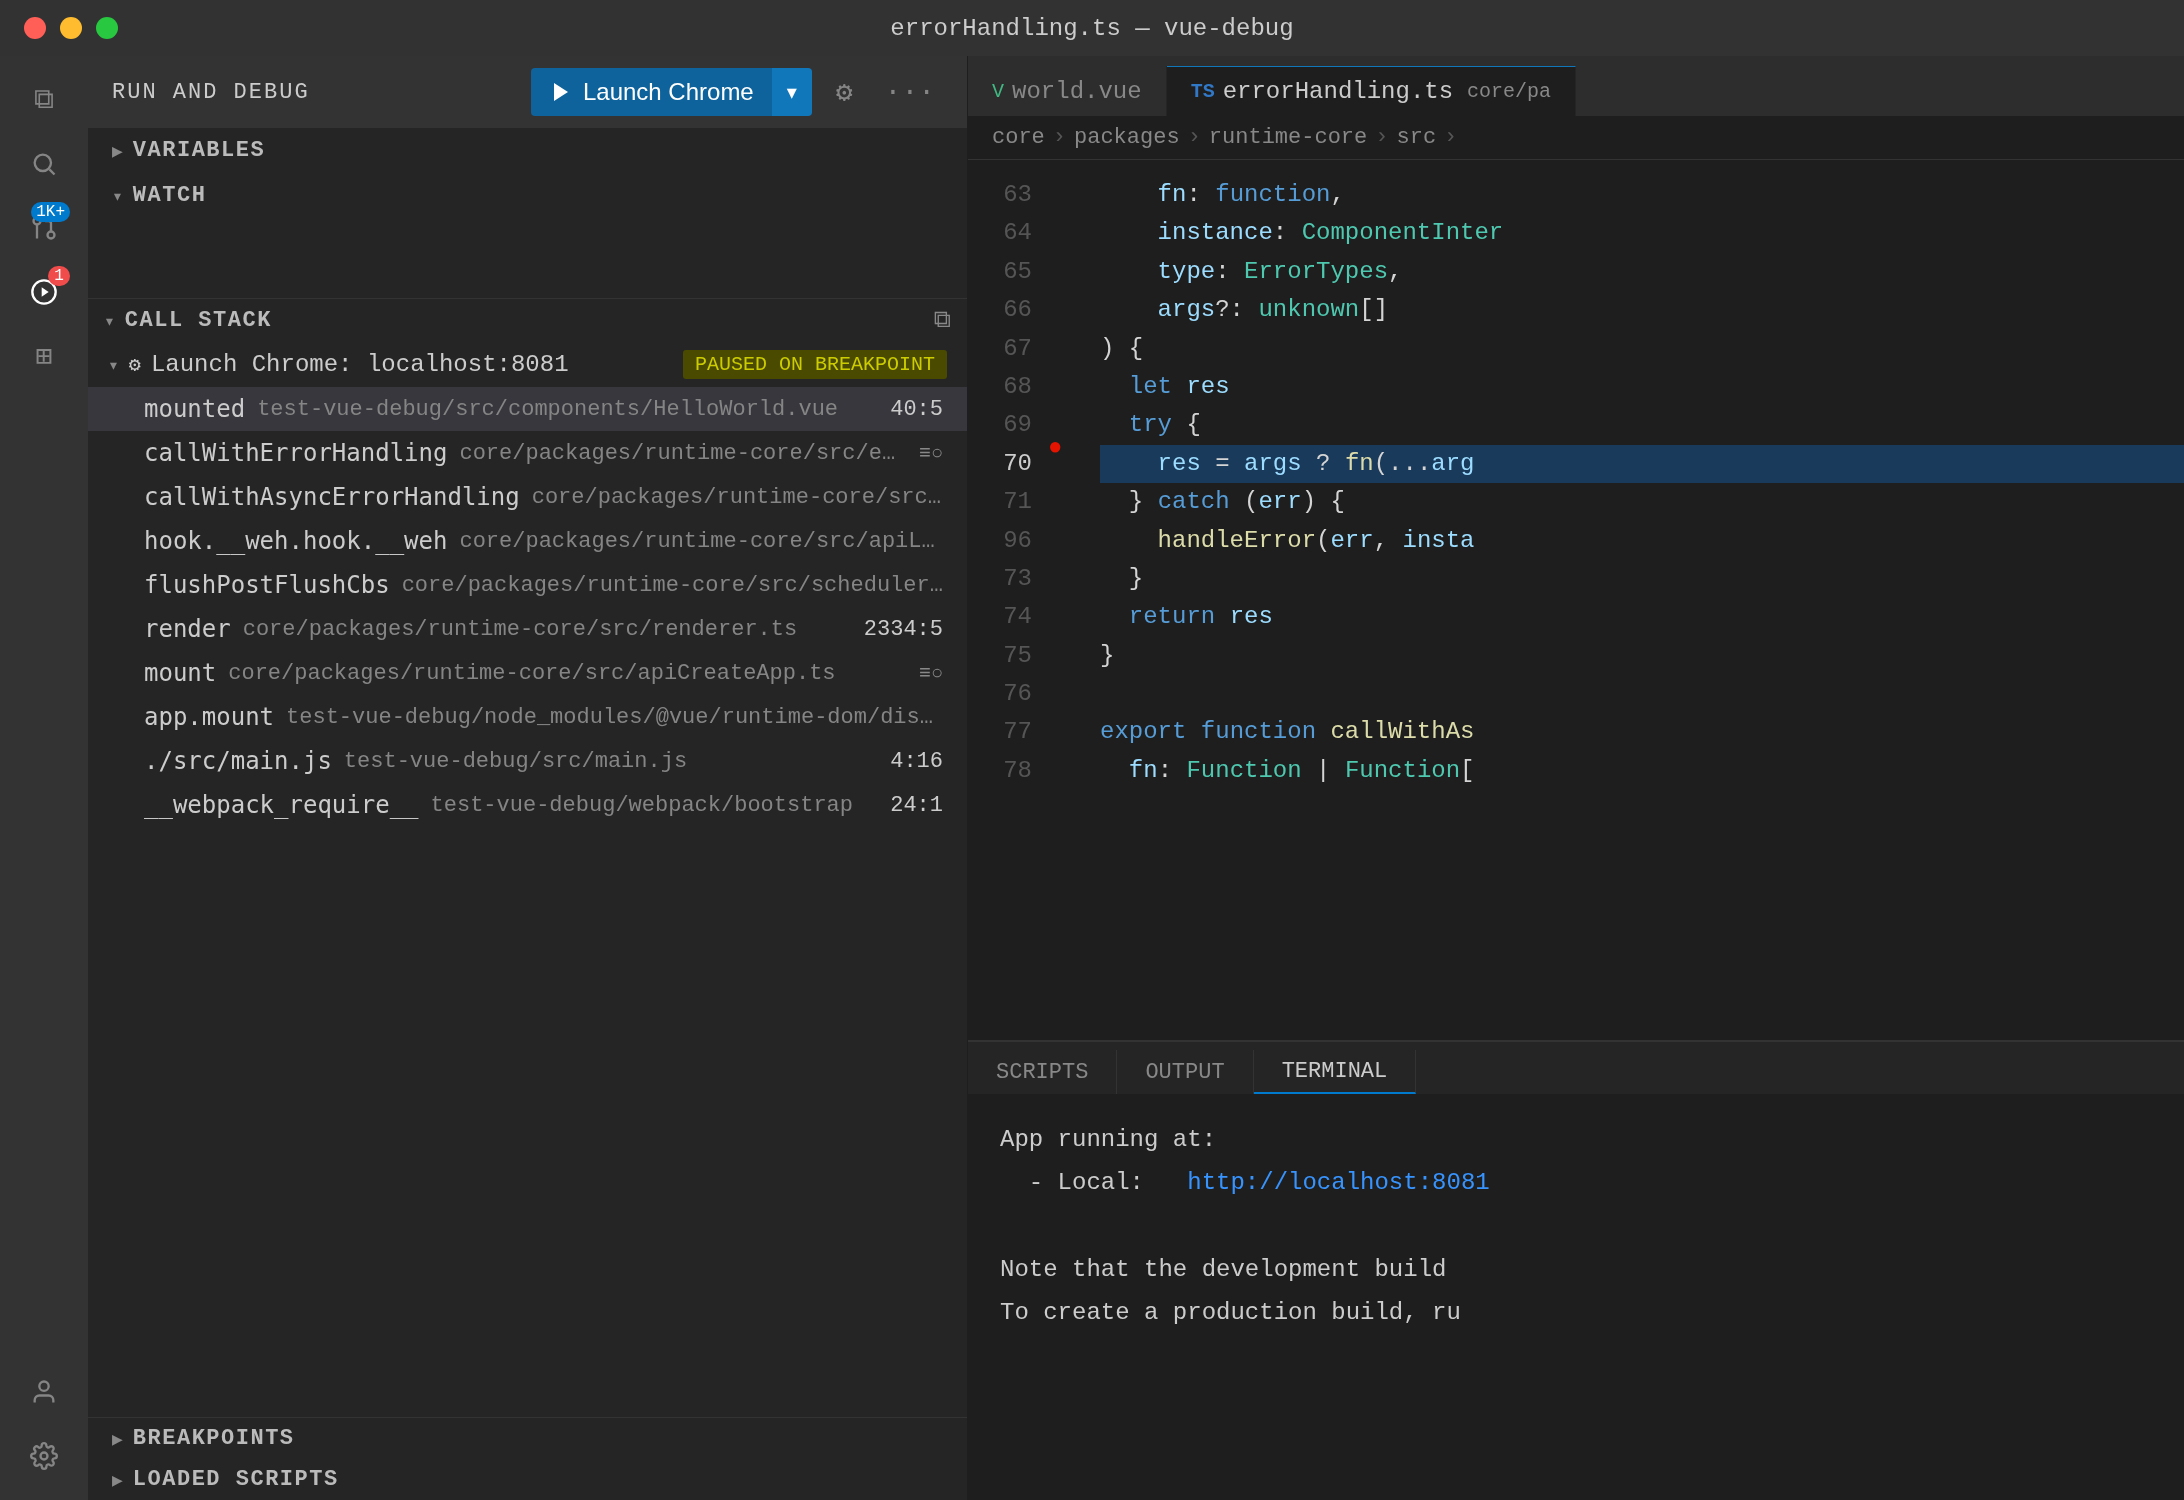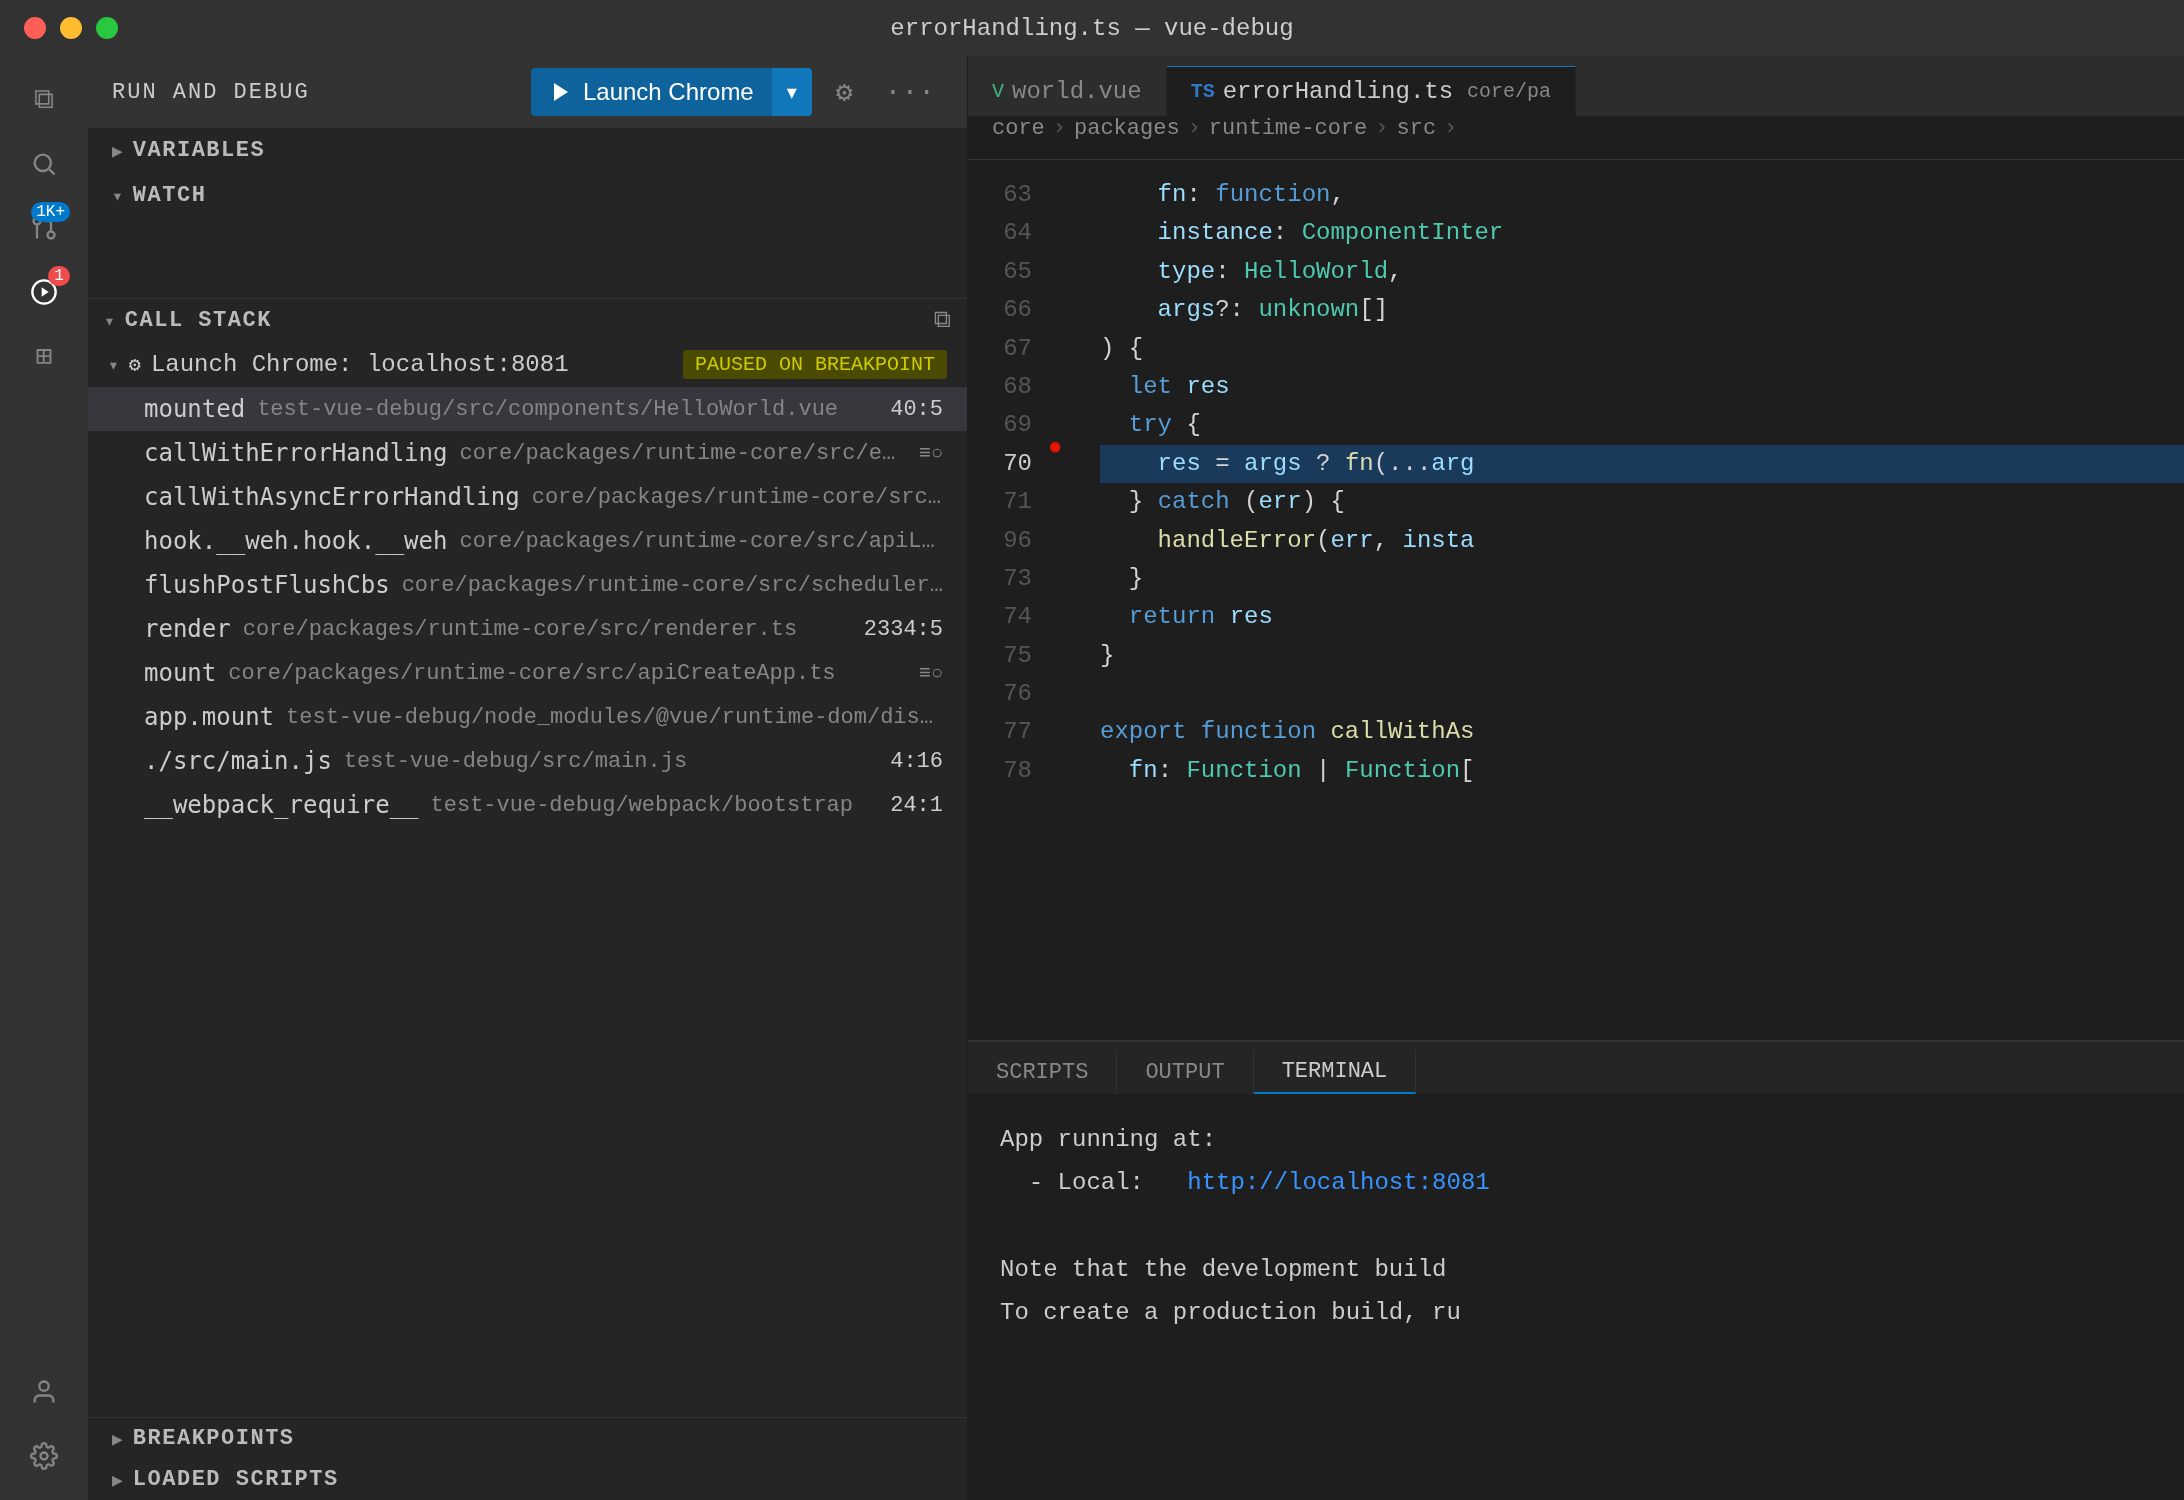--- a/index.html
+++ b/index.html
@@ -316,21 +316,21 @@
       color: #cccccc;
       border-top: 1px solid #1177bb;
     }
     .tab-ts-icon { color: #3178c6; font-size: 20px; font-weight: bold; }
     .tab-vue-icon { color: #41b883; font-size: 20px; }
 
     .breadcrumb {
       height: 44px;
       background: #1e1e1e;
       display: flex;
-      align-items: flex-start;
+      align-items: center;
       padding: 0 24px;
       gap: 8px;
       font-size: 22px;
       color: #888;
       border-bottom: 1px solid #333;
       flex-shrink: 0;
     }
     .breadcrumb-sep { color: #555; }
     .breadcrumb-item { color: #888; cursor: pointer; }
 
@@ -650,21 +650,21 @@
 
               <div class="code-line">
                 &nbsp;&nbsp;&nbsp;&nbsp;<span class="prop">fn</span><span class="punc">:</span> <span class="kw">function</span><span class="punc">,</span>
               </div>
 
               <div class="code-line">
                 &nbsp;&nbsp;&nbsp;&nbsp;<span class="prop">instance</span><span class="punc">:</span> <span class="type">ComponentInter</span>
               </div>
 
               <div class="code-line">
-                &nbsp;&nbsp;&nbsp;&nbsp;<span class="prop">type</span><span class="punc">:</span> <span class="type">HelloWorld</span><span class="punc">,</span>
+                &nbsp;&nbsp;&nbsp;&nbsp;<span class="prop">type</span><span class="punc">:</span> <span class="type">ErrorTypes</span><span class="punc">,</span>
               </div>
 
               <div class="code-line">
                 &nbsp;&nbsp;&nbsp;&nbsp;<span class="prop">args</span><span class="op">?:</span> <span class="type">unknown</span><span class="punc">[]</span>
               </div>
 
               <div class="code-line">
                 <span class="punc">) {</span>
               </div>
 

